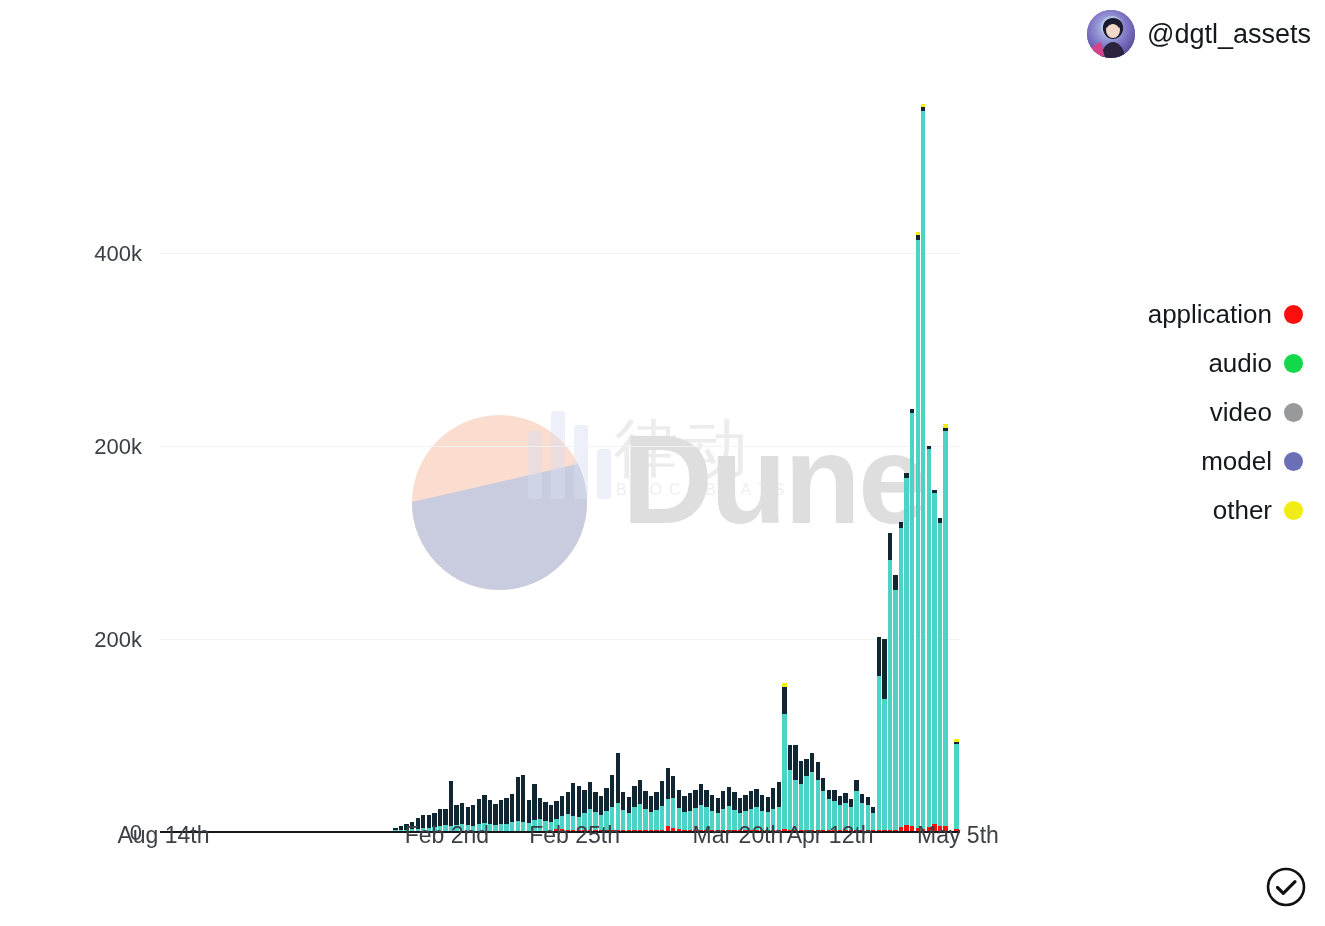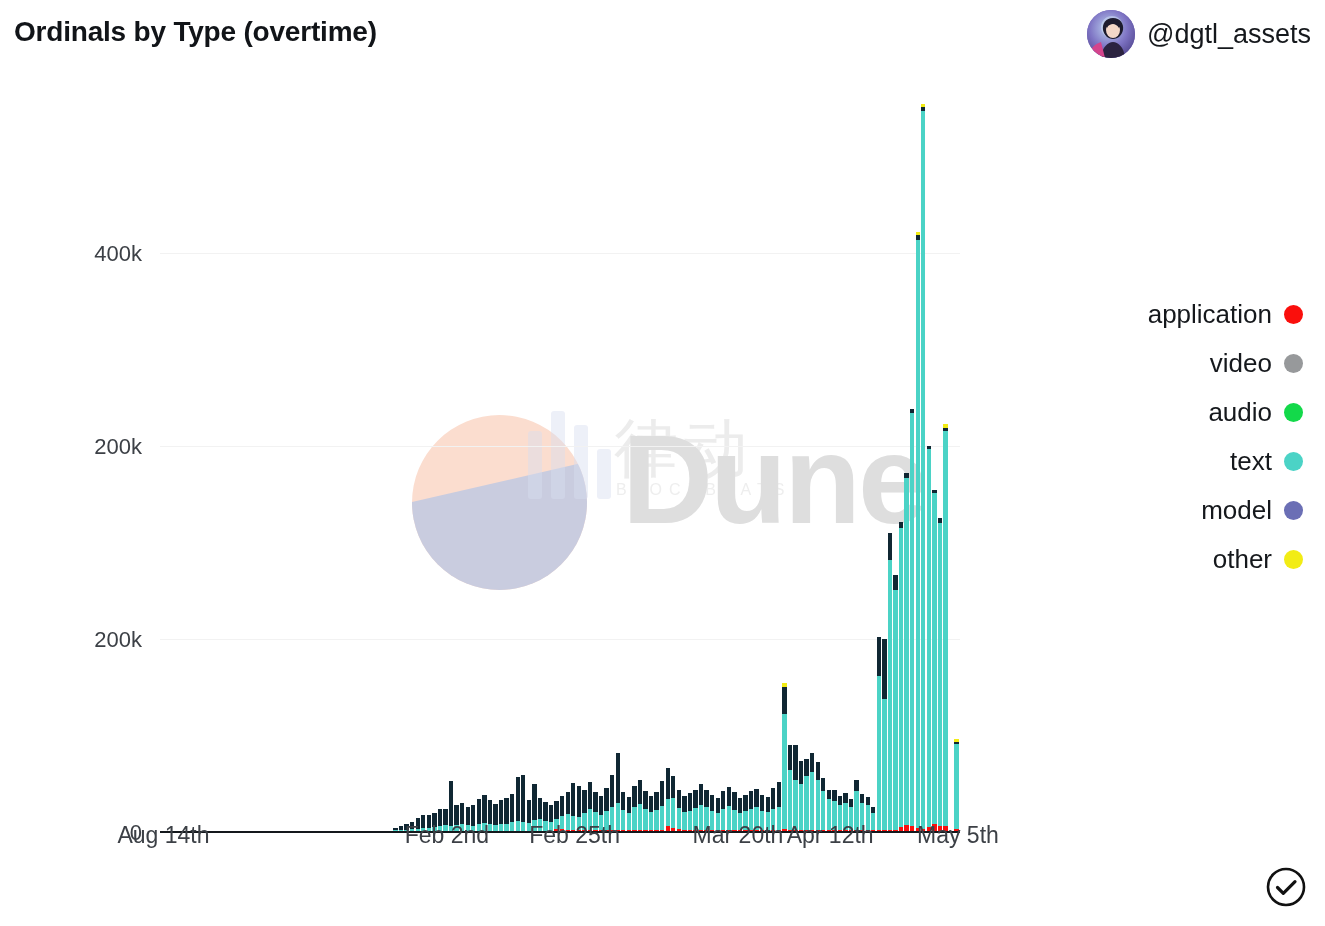--- a/index.html
+++ b/index.html
@@ -235,21 +235,20 @@
     right: 18px;
     bottom: 18px;
     width: 42px;
     height: 42px;
   }
 </style>
 </head>
 <body>
 
 <div id="header">
-  <div id="page-title">Ordinals by Type (overtime)</div>
 
   <div id="user-block">
     <div id="avatar">
       <svg width="48" height="48" viewBox="0 0 48 48" aria-hidden="true">
         <defs>
           <radialGradient id="avbg" cx="45%" cy="38%" r="72%">
             <stop offset="0%" stop-color="#bcd2f0"></stop>
             <stop offset="55%" stop-color="#7e74c4"></stop>
             <stop offset="100%" stop-color="#4a3f86"></stop>
           </radialGradient>
@@ -792,30 +791,26 @@
       <div class="xlab" style="left: 957.944px;">May 5th</div>
     </div>
 </div>
 
 <div id="legend">
     <div class="legend-row">
       <span class="legend-label">application</span>
       <span class="legend-dot" style="background: rgb(250, 15, 12);"></span>
     </div>
     <div class="legend-row">
-      <span class="legend-label">video</span>
-      <span class="legend-dot" style="background: rgb(151, 153, 155);"></span>
-    </div>
-    <div class="legend-row">
       <span class="legend-label">audio</span>
       <span class="legend-dot" style="background: rgb(19, 217, 74);"></span>
     </div>
     <div class="legend-row">
-      <span class="legend-label">text</span>
-      <span class="legend-dot" style="background: rgb(75, 211, 198);"></span>
+      <span class="legend-label">video</span>
+      <span class="legend-dot" style="background: rgb(151, 153, 155);"></span>
     </div>
     <div class="legend-row">
       <span class="legend-label">model</span>
       <span class="legend-dot" style="background: rgb(107, 111, 181);"></span>
     </div>
     <div class="legend-row">
       <span class="legend-label">other</span>
       <span class="legend-dot" style="background: rgb(242, 236, 21);"></span>
     </div>
   </div>

